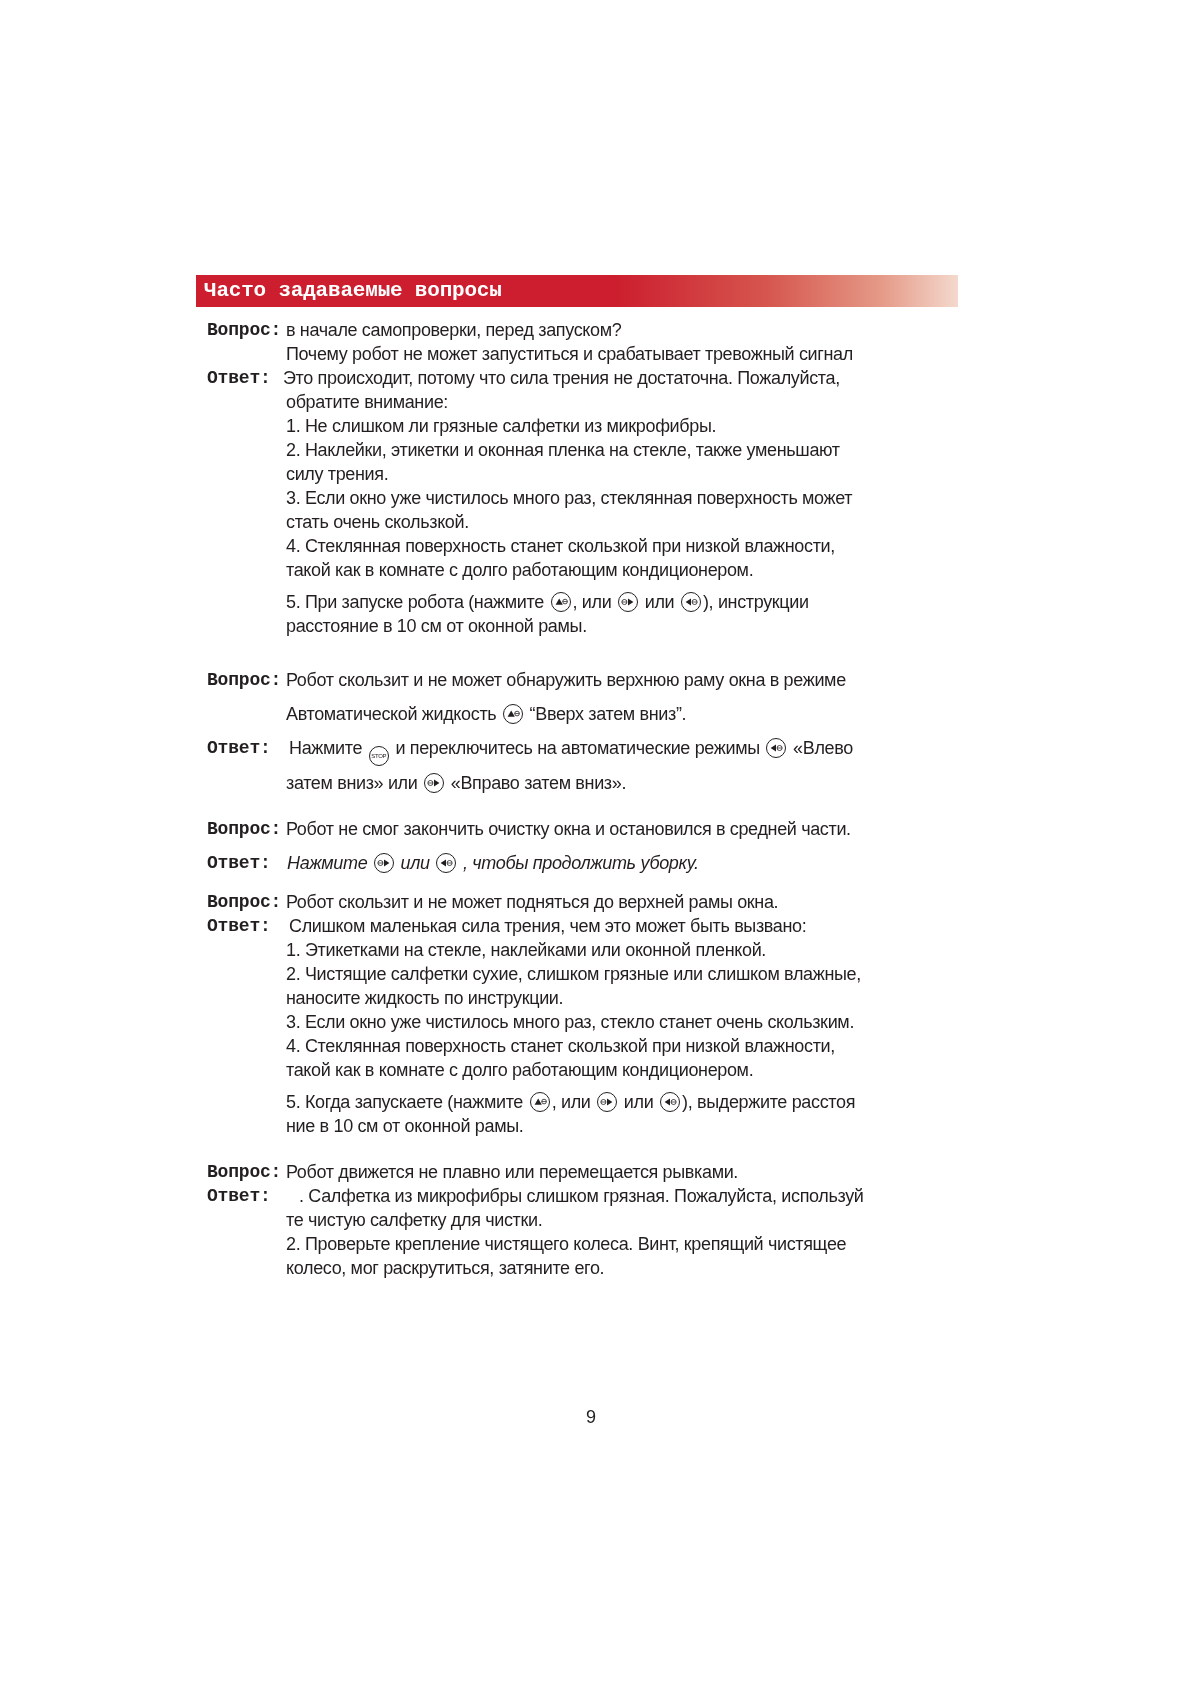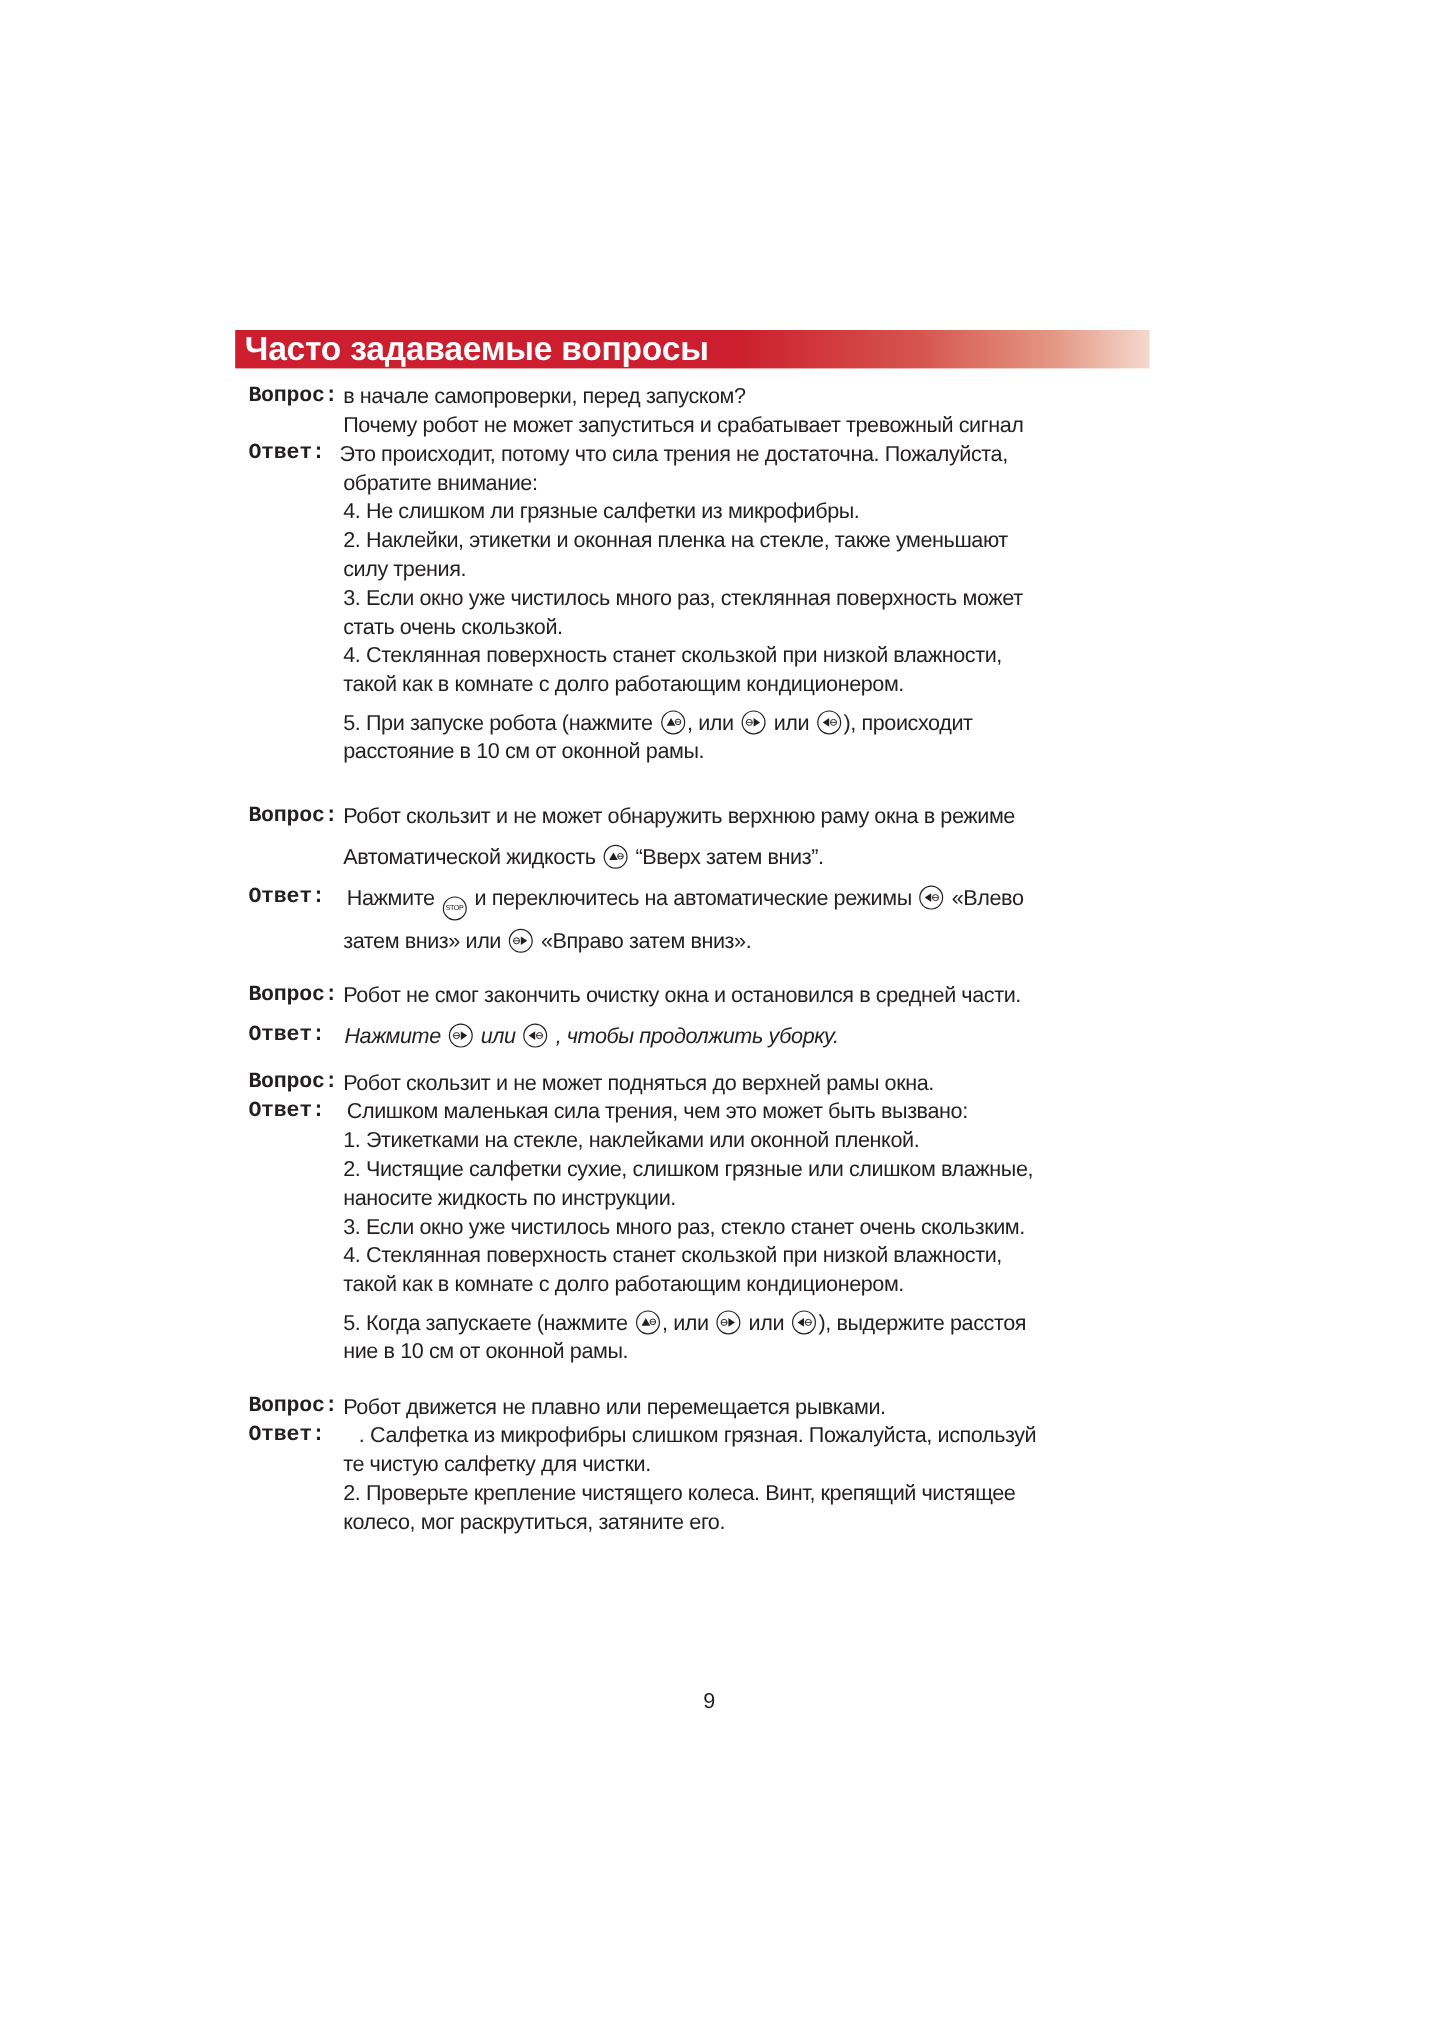--- a/index.html
+++ b/index.html
@@ -6,22 +6,22 @@
   body { width: 1191px; height: 1684px; position: relative; overflow: hidden;
          font-family: "Liberation Sans", sans-serif; color: #231f20; }
   .page { position: absolute; left: 0; top: 0; width: 1191px; height: 1684px; }
 
   .header-bar {
     position: absolute; left: 196px; top: 275px; width: 762px; height: 32px;
     background: linear-gradient(to right, #cc1e2e 0%, #cc1e2e 55%, #d6564e 75%, #e59a88 90%, #f4d9cd 100%);
   }
   .header-title {
     position: absolute; left: 8px; top: 3px; color: #ffffff;
-    font-size: 28px; font-weight: bold; letter-spacing: -0.2px; line-height: 26px;
-    font-family: Liberation Sans, sans-serif;
+    font-size: 21px; font-weight: bold; letter-spacing: -0.2px; line-height: 26px;
+    font-family: Liberation Mono, monospace;
   }
 
   .qa { position: absolute; left: 207px; width: 760px; font-size: 18px; line-height: 24px; letter-spacing: -0.35px; }
   .row { position: relative; min-height: 24px; }
   .label { position: absolute; left: 0; top: 0; font-weight: bold; letter-spacing: -0.2px; font-family: Liberation Mono, monospace; }
   .text { margin-left: 79px; }
   .text.ans { }
   .line { display: block; white-space: nowrap; }
   .tall { line-height: 34px; }
 
@@ -52,40 +52,40 @@
         <span class="line">Почему робот не может запуститься и срабатывает тревожный сигнал</span>
       </div>
     </div>
     <div class="row">
       <span class="label">Ответ:</span>
       <div class="text" style="margin-left:76px;">
         <span class="line">Это происходит, потому что сила трения не достаточна. Пожалуйста,</span>
       </div>
       <div class="text ans">
         <span class="line">обратите внимание:</span>
-        <span class="line">4. Не слишком ли грязные салфетки из микрофибры.</span>
+        <span class="line">1. Не слишком ли грязные салфетки из микрофибры.</span>
         <span class="line">2. Наклейки, этикетки и оконная пленка на стекле, также уменьшают</span>
         <span class="line">силу трения.</span>
         <span class="line">3. Если окно уже чистилось много раз, стеклянная поверхность может</span>
         <span class="line">стать очень скользкой.</span>
         <span class="line">4. Стеклянная поверхность станет скользкой при низкой влажности,</span>
         <span class="line">такой как в комнате с долго работающим кондиционером.</span>
         <span class="line" style="margin-top:8px;"><span>5. При запуске робота (нажмите </span><span class="ic"><svg viewBox="0 0 20 20">
                 <polygon points="4,13 8,6 12,13" fill="#231f20"></polygon>
                 <circle cx="14.5" cy="9.5" r="2.6" fill="none" stroke="#231f20" stroke-width="0.9"></circle>
                 <line x1="12" y1="9.5" x2="17" y2="9.5" stroke="#231f20" stroke-width="0.8"></line>
               </svg></span><span>, или </span><span class="ic"><svg viewBox="0 0 20 20">
                 <circle cx="6" cy="10" r="2.8" fill="none" stroke="#231f20" stroke-width="0.9"></circle>
                 <line x1="3.2" y1="10" x2="8.8" y2="10" stroke="#231f20" stroke-width="0.8"></line>
                 <polygon points="10,6 16,10 10,14" fill="#231f20"></polygon>
               </svg></span><span> или </span><span class="ic"><svg viewBox="0 0 20 20">
                 <polygon points="10,6 4,10 10,14" fill="#231f20"></polygon>
                 <circle cx="14" cy="10" r="2.8" fill="none" stroke="#231f20" stroke-width="0.9"></circle>
                 <line x1="11.2" y1="10" x2="16.8" y2="10" stroke="#231f20" stroke-width="0.8"></line>
-              </svg></span><span>), происходит</span></span>
+              </svg></span><span>), инструкции</span></span>
         <span class="line">расстояние в 10 см от оконной рамы.</span>
       </div>
     </div>
   </div>
 
   <div class="qa" style="top:663px;">
     <div class="row tall">
       <span class="label">Вопрос:</span>
       <div class="text">
         <span class="line">Робот скользит и не может обнаружить верхнюю раму окна в режиме</span>

